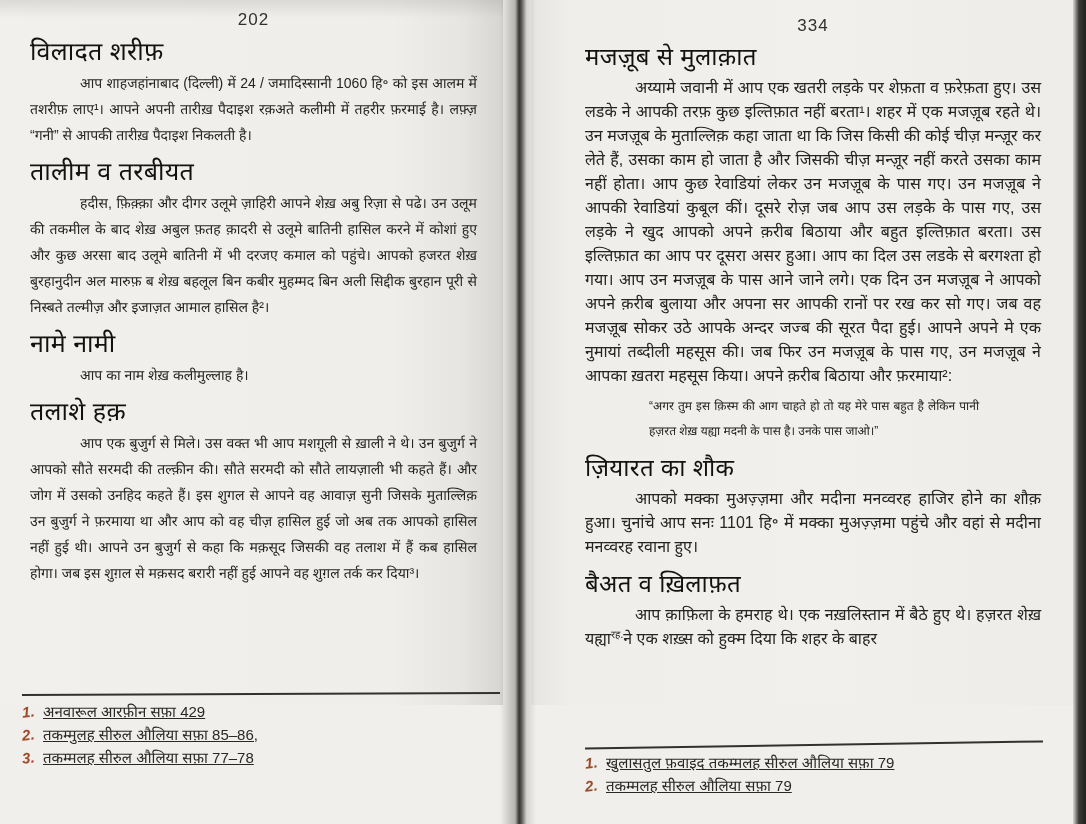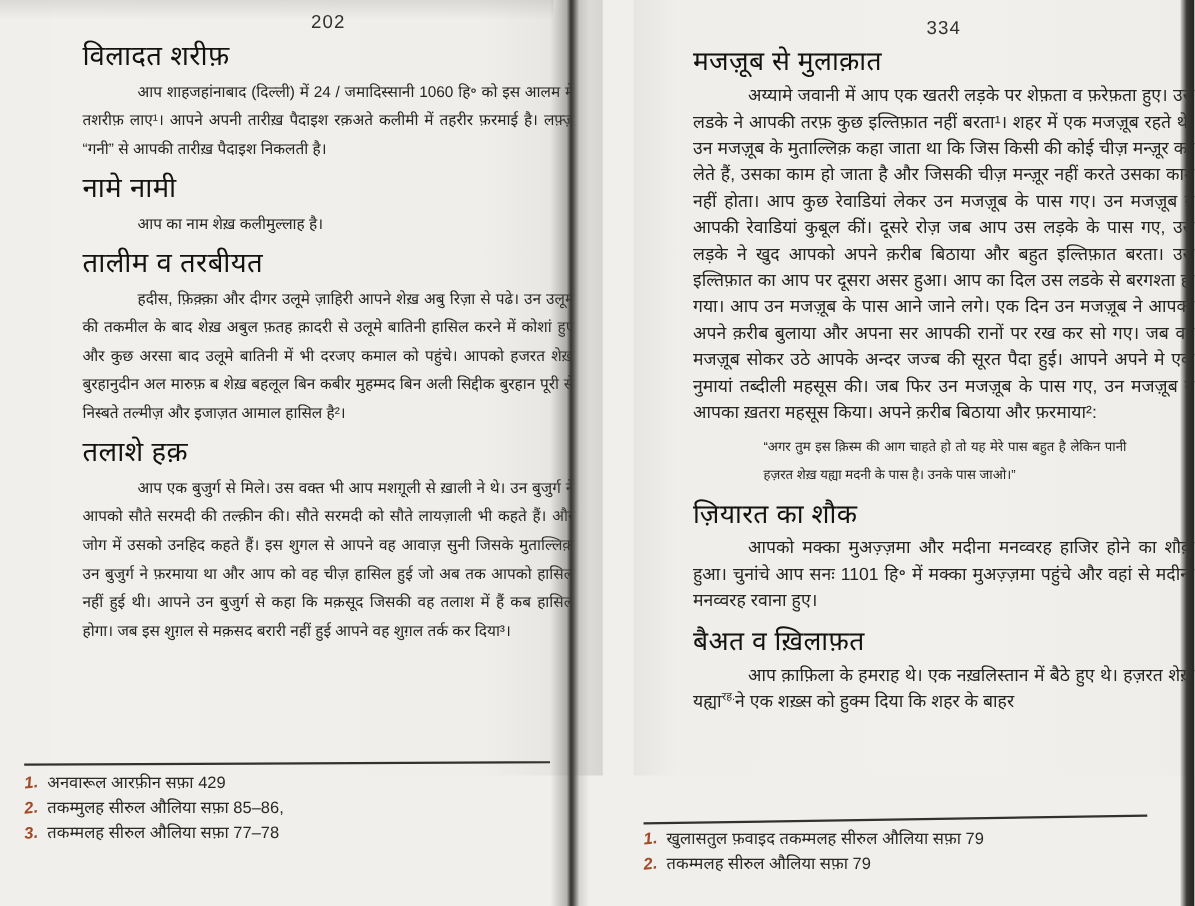--- a/index.html
+++ b/index.html
@@ -5,21 +5,21 @@
   html,body{margin:0;padding:0;background:#cfcecb;}
   #scan{
     position:relative;
     width:1086px;height:824px;
     background:#f0efeb;
     overflow:hidden;
     font-family:"Liberation Sans","DejaVu Sans",sans-serif;
     color:#262420;
   }
   
-  .page{position:absolute;top:0;height:705px;box-sizing:border-box;overflow:hidden;margin-left:45px;}
+  .page{position:absolute;top:0;height:705px;box-sizing:border-box;overflow:hidden;}
   .page-left{
     left:0;width:503px;
     padding:10px 26px 0 30px;
     background:linear-gradient(to right,#f1f0ec 0%,#efeeea 78%,#e6e5e1 92%,#d7d5d1 100%);
   }
   .page-right{
     left:531px;width:544px;
     padding:16px 34px 0 54px;
     background:linear-gradient(to right,#e6e5e1 0%,#efeeea 7%,#f1f0ec 55%,#edece8 100%);
   }
@@ -73,43 +73,43 @@
   .footnotes-right{left:585px;top:744px;width:458px;}
   .fn-rule{border:none;border-top:2px solid #33312d;margin:0 0 5px 0;}
   .footnotes-left .fn-rule{transform:rotate(-0.25deg);}
   .footnotes-right .fn-rule{transform:rotate(-0.9deg);}
   .fn-item{display:flex;gap:7px;font-size:15px;line-height:23px;color:#2a2825;}
   .fn-marker{
     color:#a04a28;font-weight:700;font-style:italic;
     display:inline-block;transform:rotate(-6deg);
     min-width:14px;
   }
-  .fn-text{color:#2a2825;}
+  .fn-text{color:#2a2825;text-decoration:underline;}
 </style>
 </head>
 <body>
 
 <div id="scan">
 
   <div class="page page-left">
     <div class="page-number">202</div>
 
     <div class="section first">
       <div class="heading">विलादत शरीफ़</div>
       <p class="body">आप शाहजहांनाबाद (दिल्ली) में 24 / जमादिस्सानी 1060 हि॰ को इस आलम में तशरीफ़ लाए¹। आपने अपनी तारीख़ पैदाइश रक़अते कलीमी में तहरीर फ़रमाई है। लफ़्ज़ “गनी” से आपकी तारीख़ पैदाइश निकलती है।</p>
     </div>
 
     <div class="section">
-      <div class="heading">नामे नामी</div>
-      <p class="body">आप का नाम शेख़ कलीमुल्लाह है।</p>
+      <div class="heading">तालीम व तरबीयत</div>
+      <p class="body">हदीस, फ़िक़्क़ा और दीगर उलूमे ज़ाहिरी आपने शेख़ अबु रिज़ा से पढे। उन उलूम की तकमील के बाद शेख़ अबुल फ़तह क़ादरी से उलूमे बातिनी हासिल करने में कोशां हुए और कुछ अरसा बाद उलूमे बातिनी में भी दरजए कमाल को पहुंचे। आपको हजरत शेख़ बुरहानुदीन अल मारुफ़ ब शेख़ बहलूल बिन कबीर मुहम्मद बिन अली सिद्दीक बुरहान पूरी से निस्बते तल्मीज़ और इजाज़त आमाल हासिल है²।</p>
     </div>
 
     <div class="section">
-      <div class="heading">तालीम व तरबीयत</div>
-      <p class="body">हदीस, फ़िक़्क़ा और दीगर उलूमे ज़ाहिरी आपने शेख़ अबु रिज़ा से पढे। उन उलूम की तकमील के बाद शेख़ अबुल फ़तह क़ादरी से उलूमे बातिनी हासिल करने में कोशां हुए और कुछ अरसा बाद उलूमे बातिनी में भी दरजए कमाल को पहुंचे। आपको हजरत शेख़ बुरहानुदीन अल मारुफ़ ब शेख़ बहलूल बिन कबीर मुहम्मद बिन अली सिद्दीक बुरहान पूरी से निस्बते तल्मीज़ और इजाज़त आमाल हासिल है²।</p>
+      <div class="heading">नामे नामी</div>
+      <p class="body">आप का नाम शेख़ कलीमुल्लाह है।</p>
     </div>
 
     <div class="section">
       <div class="heading">तलाशे हक़</div>
       <p class="body">आप एक बुजुर्ग से मिले। उस वक्त भी आप मशग़ूली से ख़ाली ने थे। उन बुजुर्ग ने आपको सौते सरमदी की तल्क़ीन की। सौते सरमदी को सौते लायज़ाली भी कहते हैं। और जोग में उसको उनहिद कहते हैं। इस शुगल से आपने वह आवाज़ सुनी जिसके मुताल्लिक़ उन बुजुर्ग ने फ़रमाया था और आप को वह चीज़ हासिल हुई जो अब तक आपको हासिल नहीं हुई थी। आपने उन बुजुर्ग से कहा कि मक़सूद जिसकी वह तलाश में हैं कब हासिल होगा। जब इस शुग़ल से मक़सद बरारी नहीं हुई आपने वह शुग़ल तर्क कर दिया³।</p>
     </div>
   </div>
 
   <div class="footnotes footnotes-left">
     <hr class="fn-rule">

